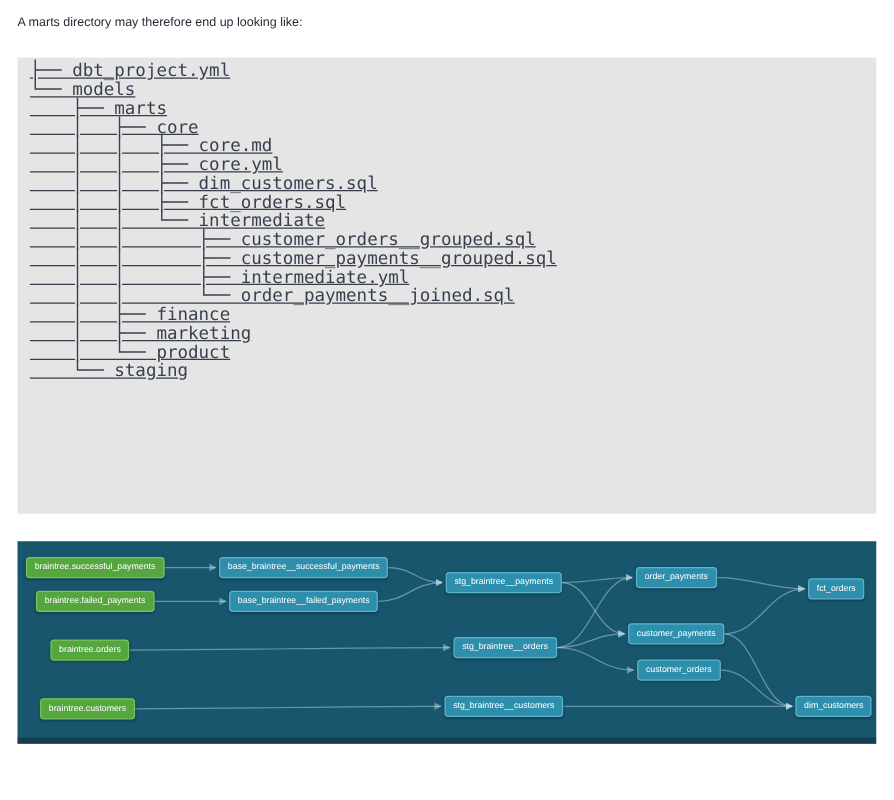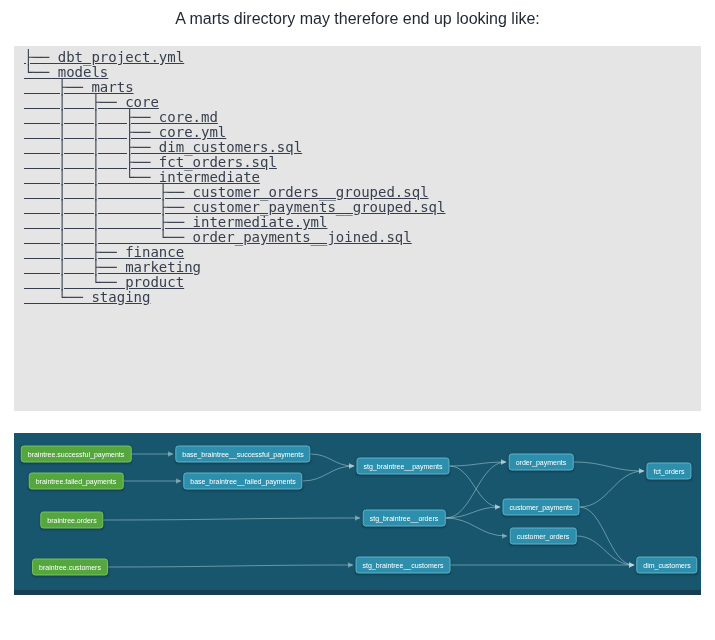--- a/index.html
+++ b/index.html
@@ -6,24 +6,23 @@
   html, body {
     margin: 0; padding: 0;
     width: 715px; height: 640px;
     background: #ffffff;
     overflow: hidden;
     font-family: "Liberation Sans", sans-serif;
   }
   .page { padding: 10px 14px 0 14px; }
   .para {
     margin: 0 0 18px 0;
-    font-size: 16px;
+    font-size: 10px;
     line-height: 18px;
     color: #1f2733;
-    text-align: center;
   }
   .code-block {
     margin: 0 0 22px 0;
     background: #e5e5e5;
     color: #373f4e;
     font-family: "DejaVu Sans Mono", monospace;
     font-size: 14px;
     line-height: 15px;
     padding: 4px 10px 4px 10px;
     white-space: pre;

